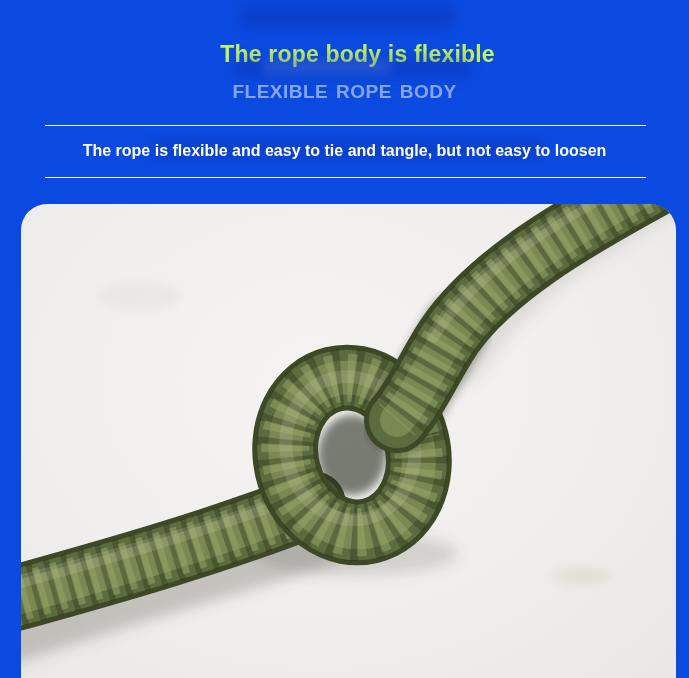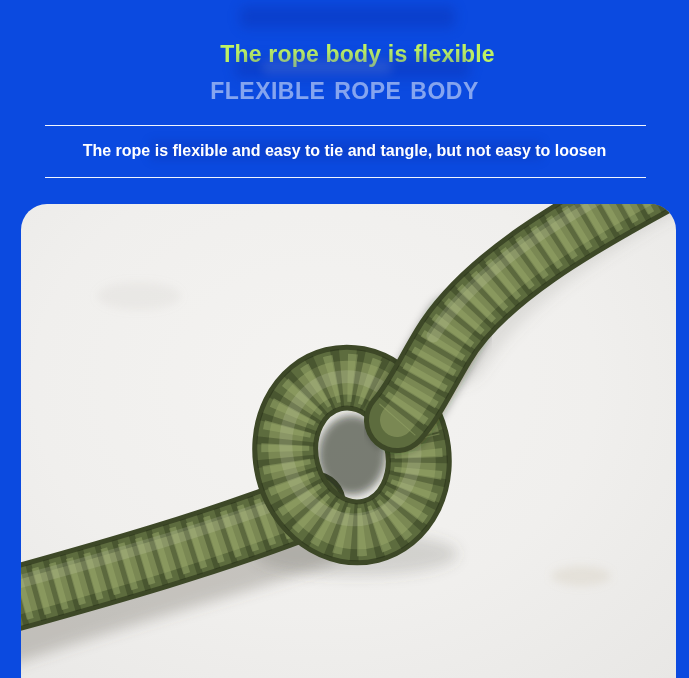--- a/index.html
+++ b/index.html
@@ -15,21 +15,21 @@
   }
   .blur-artifact.light{ background:rgba(170,185,235,0.16); filter:blur(5px); }
   .page-title{
     position:absolute; top:29px; left:0; width:100%;
     text-align:center; color:#bef264; font-size:23px; line-height:24px;
     font-weight:bold; letter-spacing:0.2px; margin:13px;
   }
   .page-subtitle{
     position:absolute; top:81px; left:0; width:100%;
     text-align:center; color:rgba(255,255,255,0.50);
-    font-size:23px; line-height:21px; font-weight:600;
+    font-size:19px; line-height:21px; font-weight:600;
     letter-spacing:0.5px; word-spacing:2px; margin:0;
   }
   .divider{
     position:absolute; left:45px; width:601px; height:1px;
     background:rgba(255,255,255,0.95);
   }
   .divider.top{ top:125px; }
   .divider.bottom{ top:177px; }
   .desc-backdrop{
     position:absolute; top:141px; left:150px; width:392px; height:19px;

